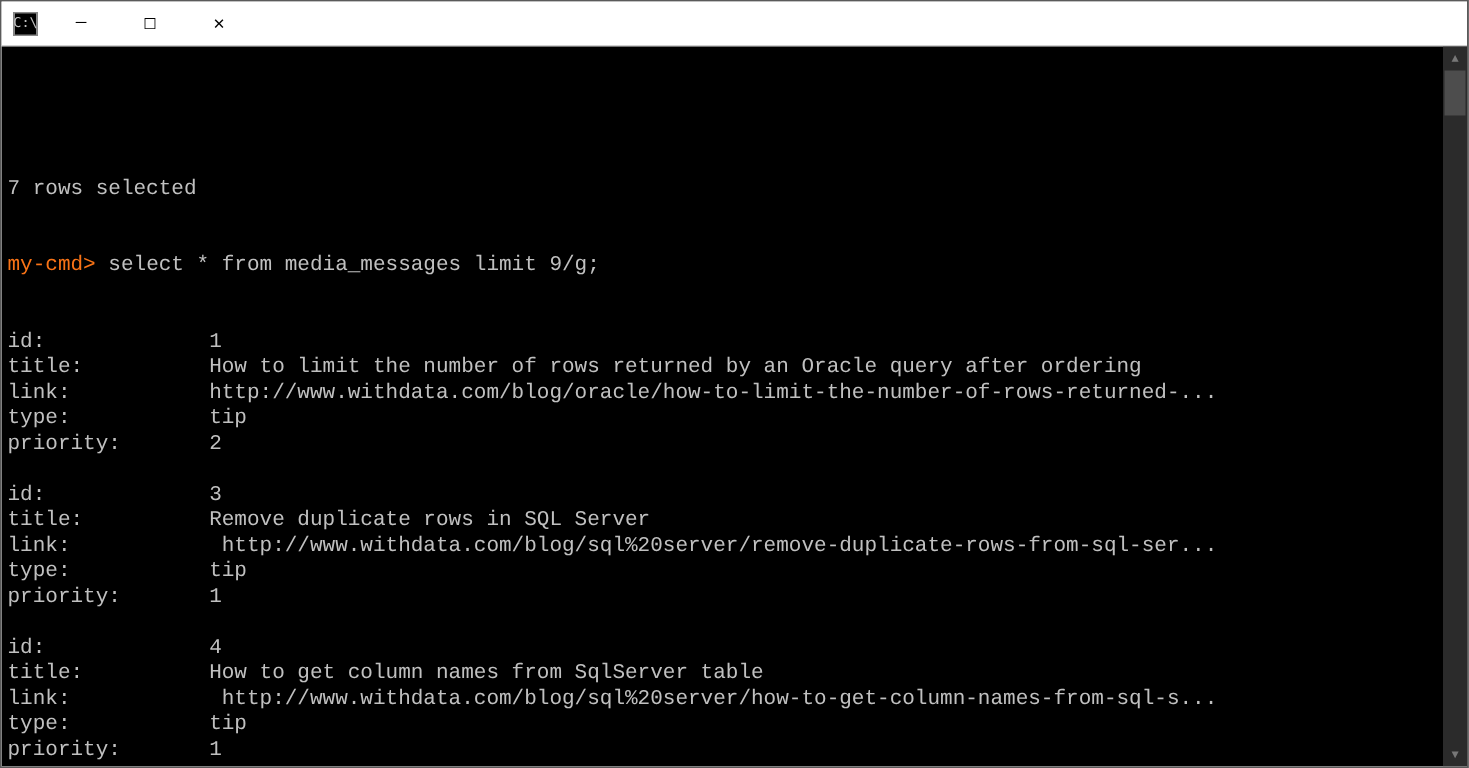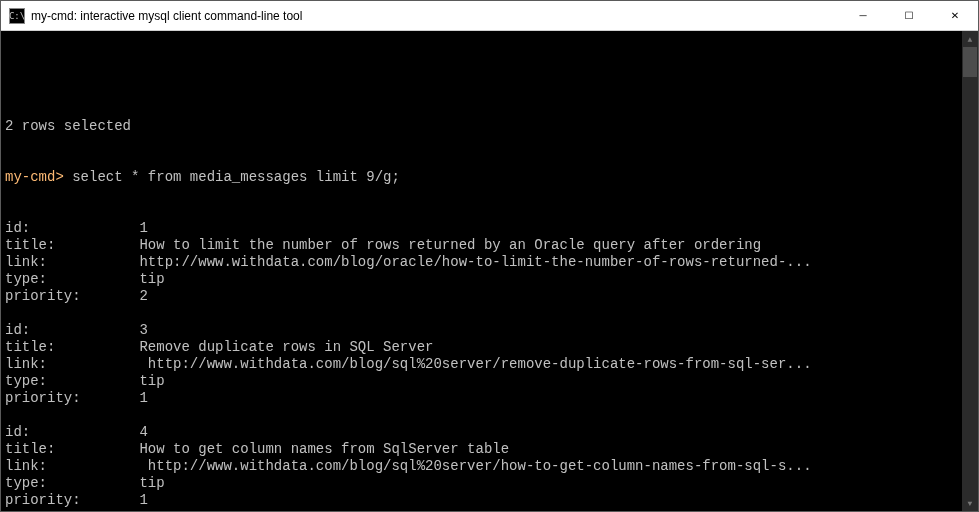--- a/index.html
+++ b/index.html
@@ -54,21 +54,21 @@
       font-family: "Consolas","Courier New",monospace;
       font-size: 14px;
       line-height: 17px;
       height: calc(100% - 30px);
       padding: 2px 0 2px 4px;
       white-space: pre;
       overflow: hidden;
       position: relative;
     }
     .term-line { white-space: pre; }
-    .prompt { color: #fdba74; font-family: Liberation Mono, monospace; }
+    .prompt { color: #f97316; font-family: Liberation Mono, monospace; }
     .scrollbar {
       position: absolute;
       right: 0;
       top: 0;
       width: 16px;
       height: 100%;
       background: #2b2b2b;
     }
     .scrollbar-thumb {
       position: absolute;
@@ -88,31 +88,30 @@
       font-size:8px;
     }
     .scrollbar-arrow.up { top:0; }
     .scrollbar-arrow.down { bottom:0; }
   </style>
 </head>
 <body>
 
 <div class="titlebar">
   <span class="titlebar-icon">C:\</span>
-  <span class="titlebar-title">my-cmd: interactive mysql client command-line tool</span>
   <div class="win-controls">
     <div class="win-btn">─</div>
     <div class="win-btn">☐</div>
     <div class="win-btn close-btn">✕</div>
   </div>
 </div>
 
 <div class="terminal">
   <div class="term-line"> </div>
-  <div class="term-line">2 rows selected</div>
+  <div class="term-line">7 rows selected</div>
   <div class="term-line"><span class="prompt">my-cmd&gt;</span><span> select * from media_messages limit 9/g;</span></div>
   <div id="records-container"><div class="term-line">id:             1</div><div class="term-line">title:          How to limit the number of rows returned by an Oracle query after ordering</div><div class="term-line">link:           http://www.withdata.com/blog/oracle/how-to-limit-the-number-of-rows-returned-...</div><div class="term-line">type:           tip</div><div class="term-line">priority:       2</div><div class="term-line"> </div><div class="term-line">id:             3</div><div class="term-line">title:          Remove duplicate rows in SQL Server</div><div class="term-line">link:            http://www.withdata.com/blog/sql%20server/remove-duplicate-rows-from-sql-ser...</div><div class="term-line">type:           tip</div><div class="term-line">priority:       1</div><div class="term-line"> </div><div class="term-line">id:             4</div><div class="term-line">title:          How to get column names from SqlServer table</div><div class="term-line">link:            http://www.withdata.com/blog/sql%20server/how-to-get-column-names-from-sql-s...</div><div class="term-line">type:           tip</div><div class="term-line">priority:       1</div></div>
   
   
   
 
   <div class="scrollbar">
     <div class="scrollbar-arrow up">▲</div>
     <div class="scrollbar-thumb"></div>
     <div class="scrollbar-arrow down">▼</div>

